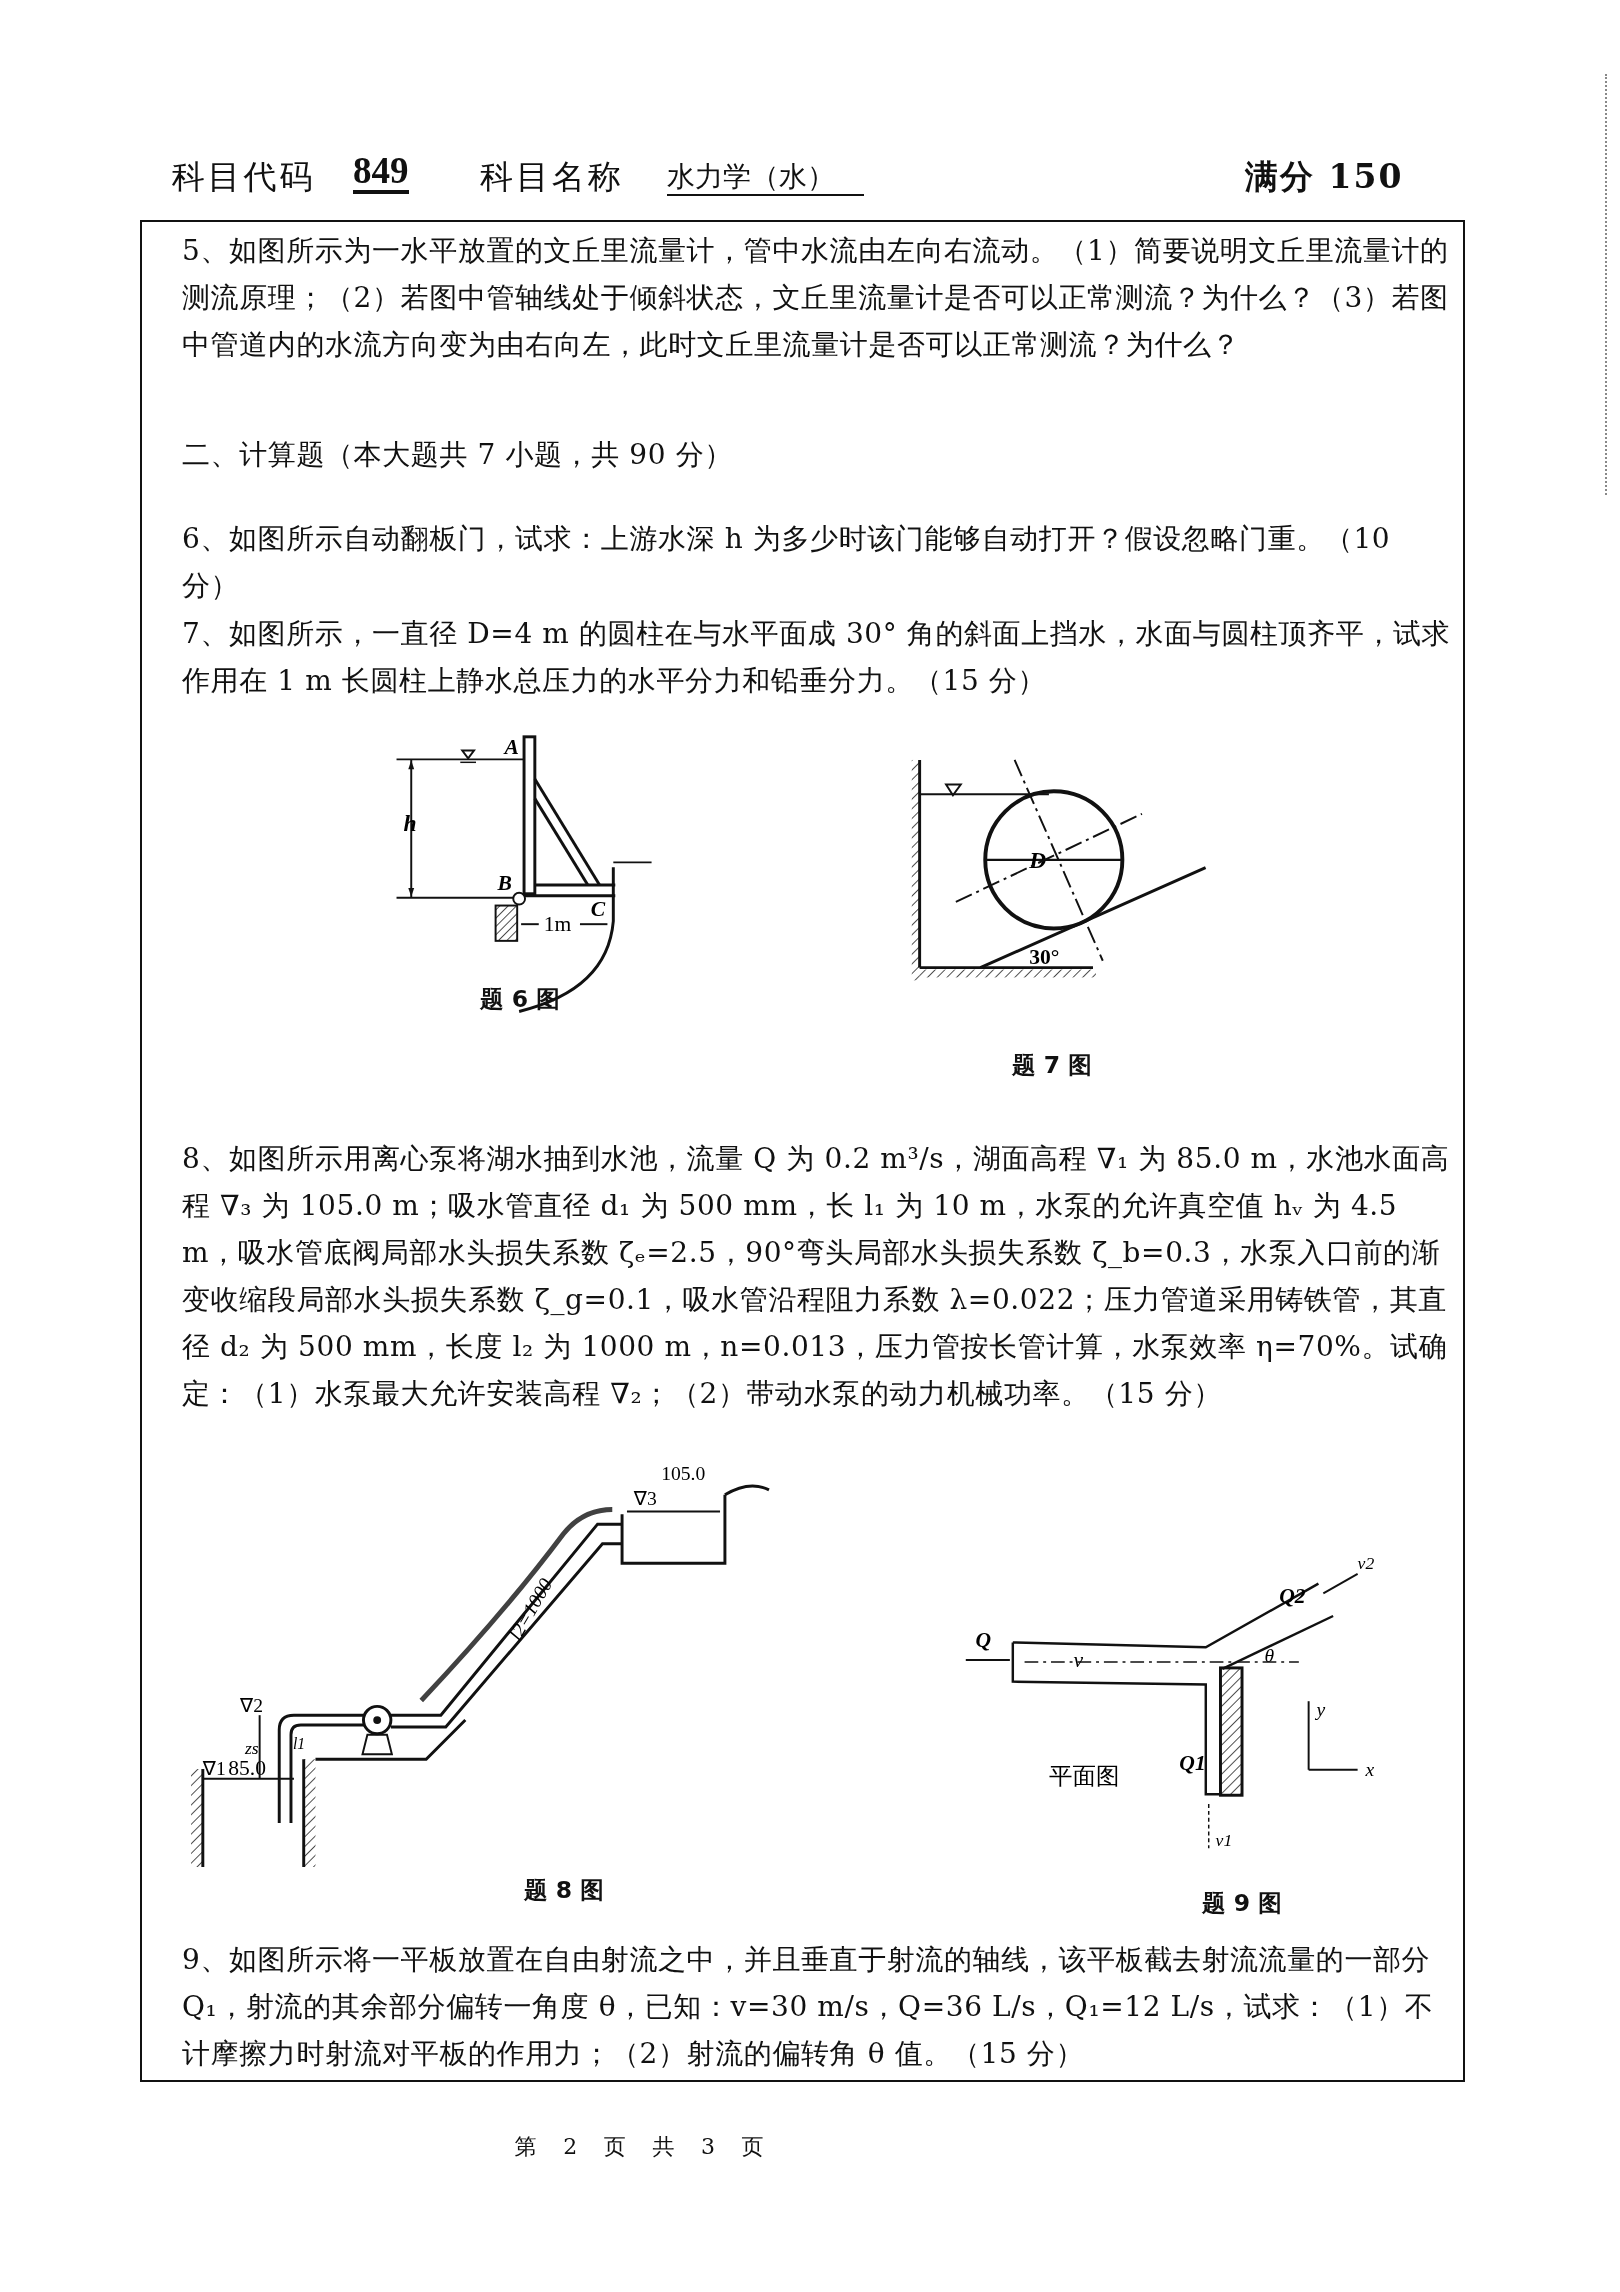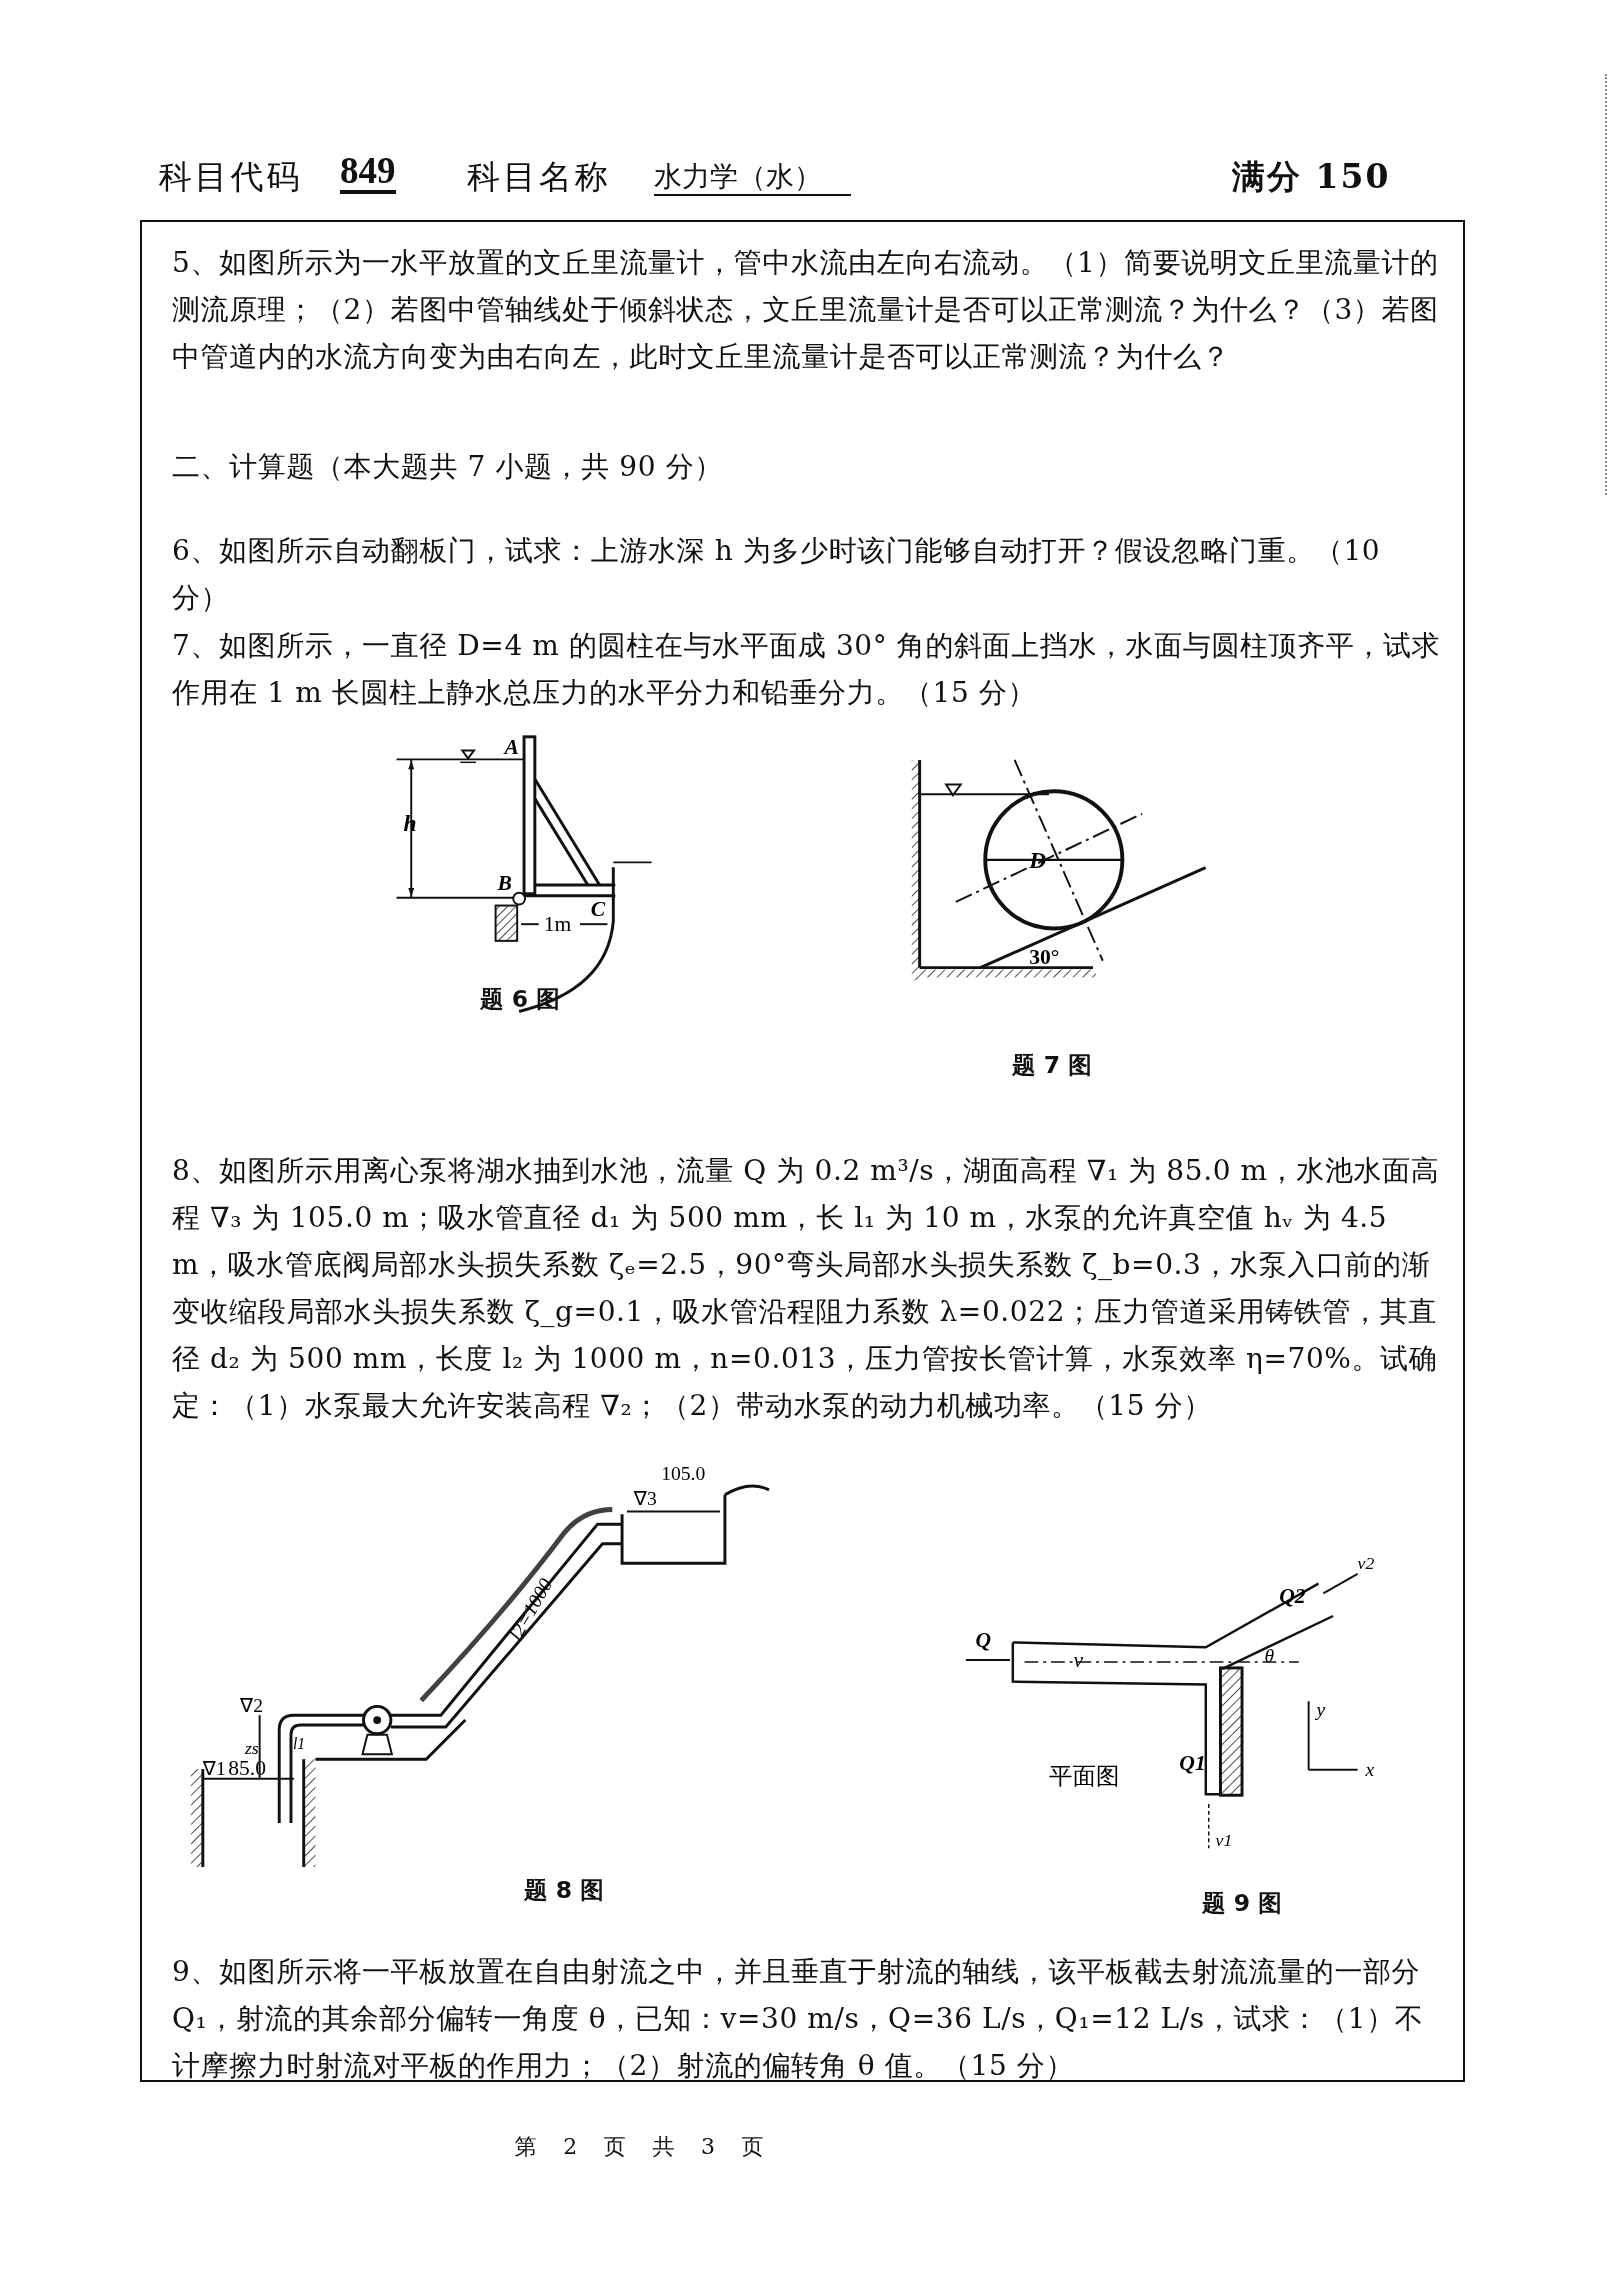--- a/index.html
+++ b/index.html
@@ -1,27 +1,27 @@
 <!DOCTYPE html>
 <html><head>
 <meta charset="utf-8">
 <style>
   html, body { margin:0; padding:0; background:#ffffff; }
   body { width:1620px; height:2293px; position:relative; overflow:hidden;
          font-family:"DejaVu Serif","Liberation Serif",serif; color:#111; }
-  .header { position:absolute; top:147px; left:144px; width:1274px; height:59px; font-size:33px; }
+  .header { position:absolute; top:147px; left:157px; width:1274px; height:59px; font-size:33px; }
   .header span { position:absolute; top:7.8px; white-space:nowrap; }
   .h-code-label { left:14.7px; letter-spacing:2.9px; }
   .h-code { left:196px; font-weight:bold; font-family:"Liberation Serif",serif; font-size:37px; top:3.9px !important; border-bottom:4.9px solid #111; line-height:39px; }
   .h-name-label { left:323px; letter-spacing:2.9px; }
   .h-name { left:510px; font-size:28px; top:11.8px !important; border-bottom:2px solid #111; padding-right:29px; line-height:35px; }
   .h-score { left:1088px; font-weight:bold; letter-spacing:2px; }
   .frame { position:absolute; left:140px; top:220px; width:1325px; height:1862px;
            border:2.5px solid #111; box-sizing:border-box; }
-  .para { position:absolute; left:172px; width:1274px; font-size:28px; line-height:47px; letter-spacing:0.6px;margin-top:12px; }
+  .para { position:absolute; left:182px; width:1274px; font-size:28px; line-height:47px; letter-spacing:0.6px; }
   .fig { position:absolute; }
   .caption { position:absolute; font-size:23.5px; font-weight:bold; font-family:"DejaVu Sans",sans-serif; }
   .footer { position:absolute; top:2132px; left:0; width:1288px; text-align:center; font-size:22px; letter-spacing:9.8px; }
   svg text { font-family:"Liberation Serif",serif; }
   .edge-marks { position:absolute; left:1605px; top:74px; width:2.9px; height:421px; border-left:2px dotted #888; }
 </style>
 </head>
 <body>
 
 <div class="header">

